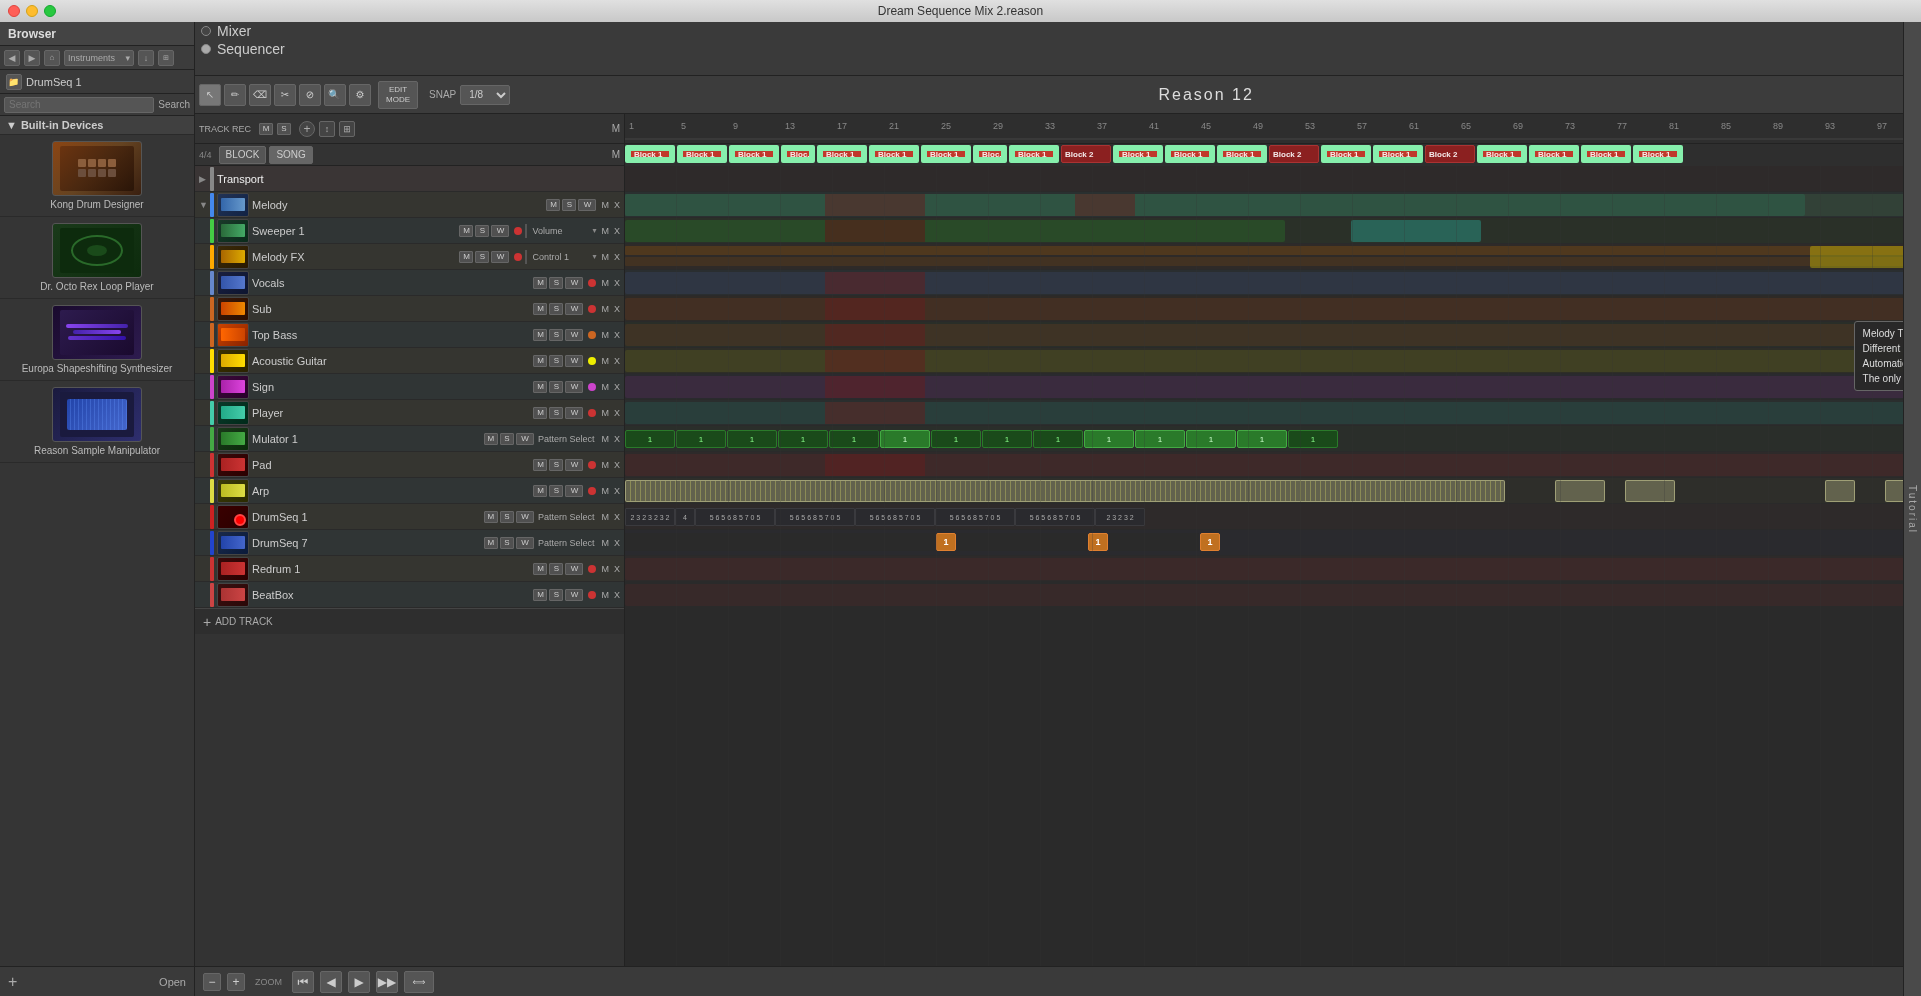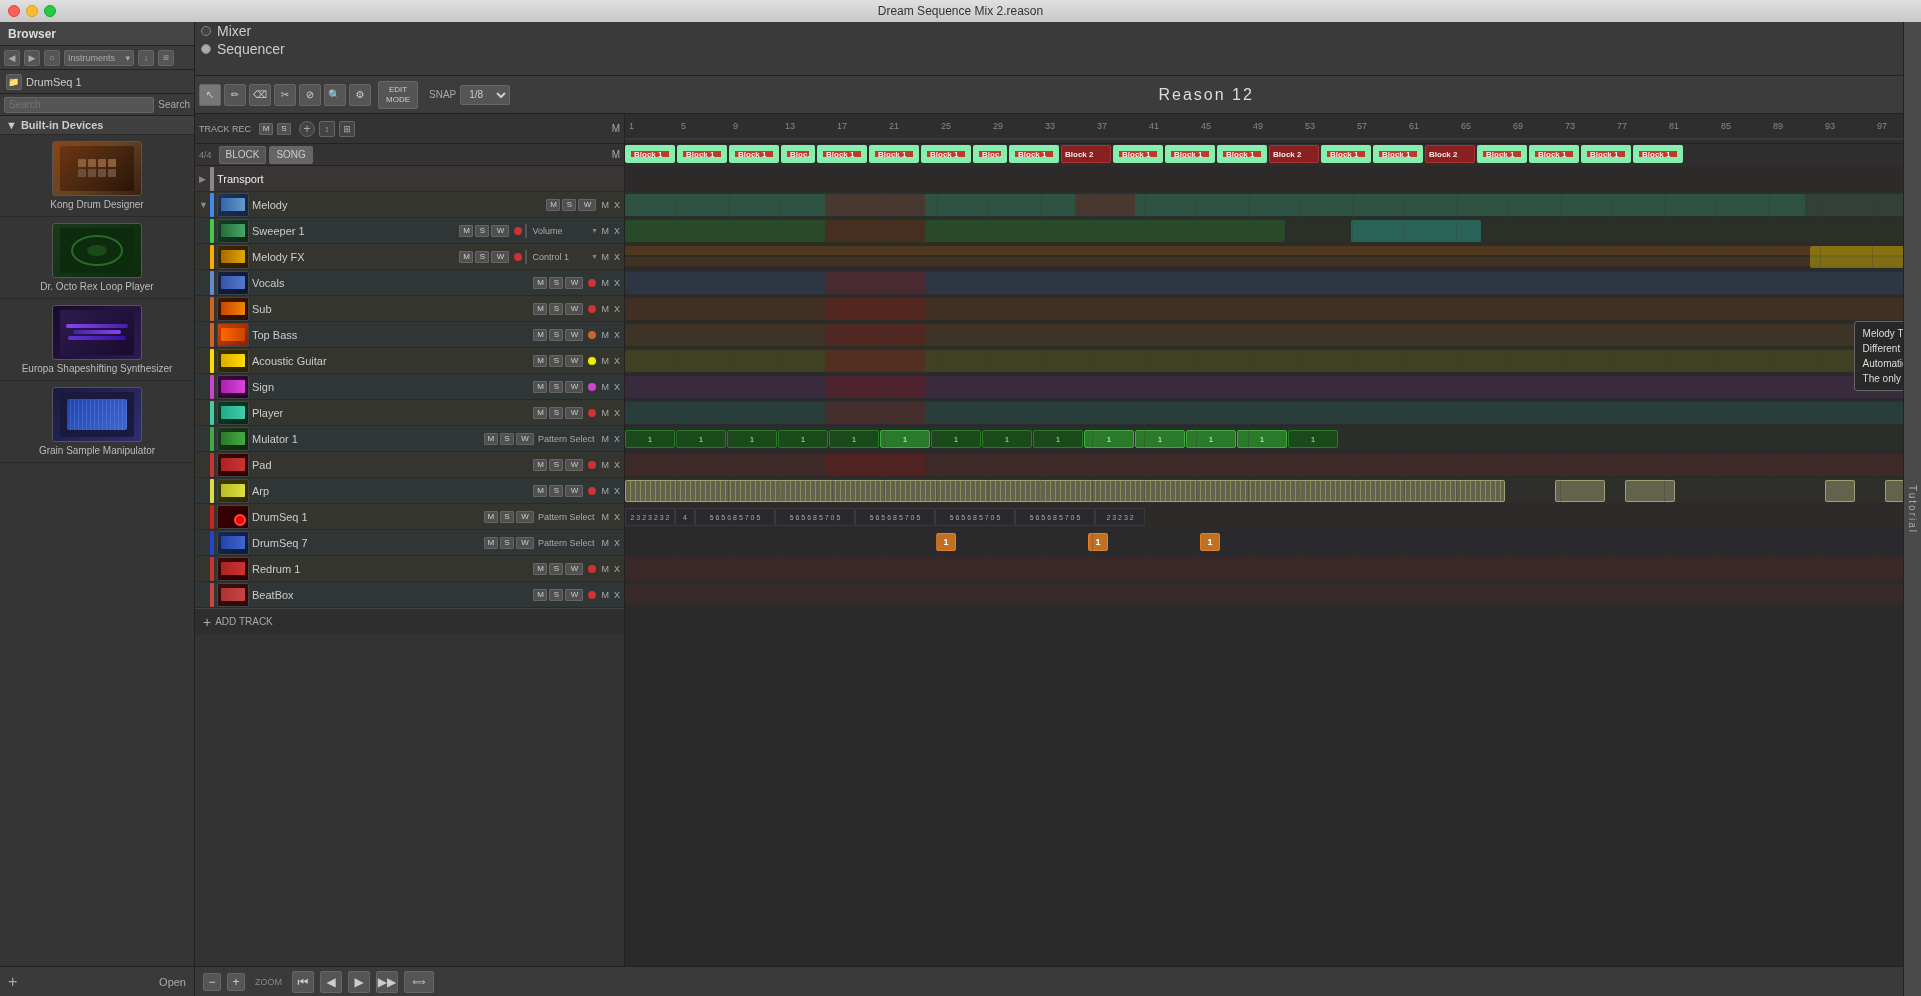--- a/index.html
+++ b/index.html
@@ -603,21 +603,21 @@
         <div class="device-name">Europa Shapeshifting Synthesizer</div>
       </div>
       <div class="browser-device">
         <div class="device-thumb thumb-grain">
           <div style="width:85%;height:85%;background:#1a1a3e;border-radius:2px;display:flex;align-items:center;justify-content:center;">
             <div style="width:80%;height:70%;background:linear-gradient(135deg,#2244aa,#4466cc);border-radius:2px;position:relative;overflow:hidden;">
               <div style="position:absolute;inset:0;background:repeating-linear-gradient(90deg,transparent,transparent 3px,rgba(100,150,255,0.3) 3px,rgba(100,150,255,0.3) 4px);"></div>
             </div>
           </div>
         </div>
-        <div class="device-name">Grain Sample Manipulator</div>
+        <div class="device-name">Reason Sample Manipulator</div>
       </div>
     </div>
     <div id="browser-footer">
       <span style="font-size:16px;color:#aaa;cursor:pointer;">+</span>
       <span style="color:#aaa;cursor:pointer;">Open</span>
     </div>
   </div>
 
   <div id="center">
 

